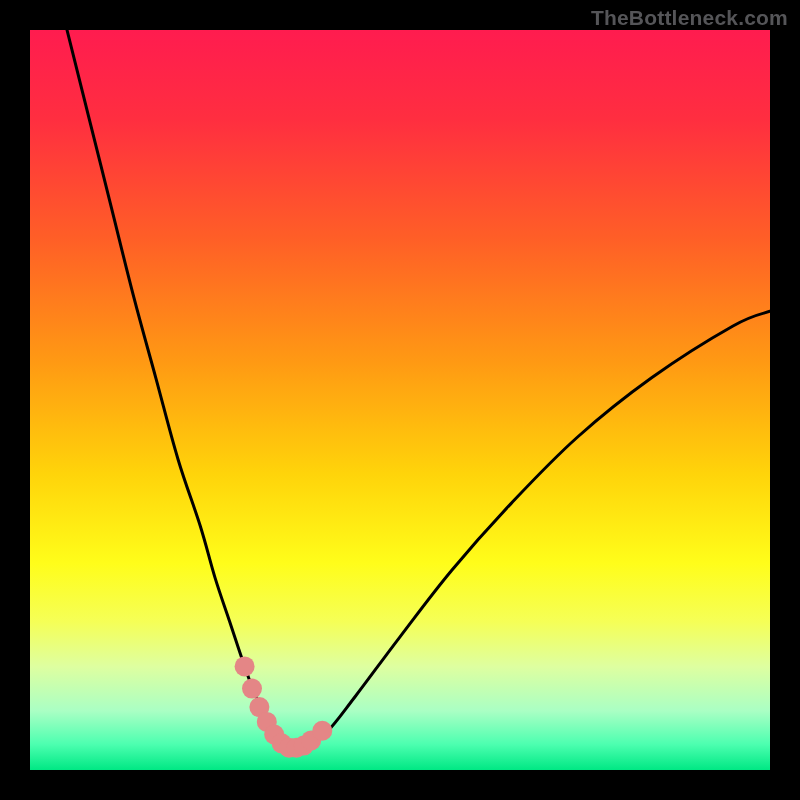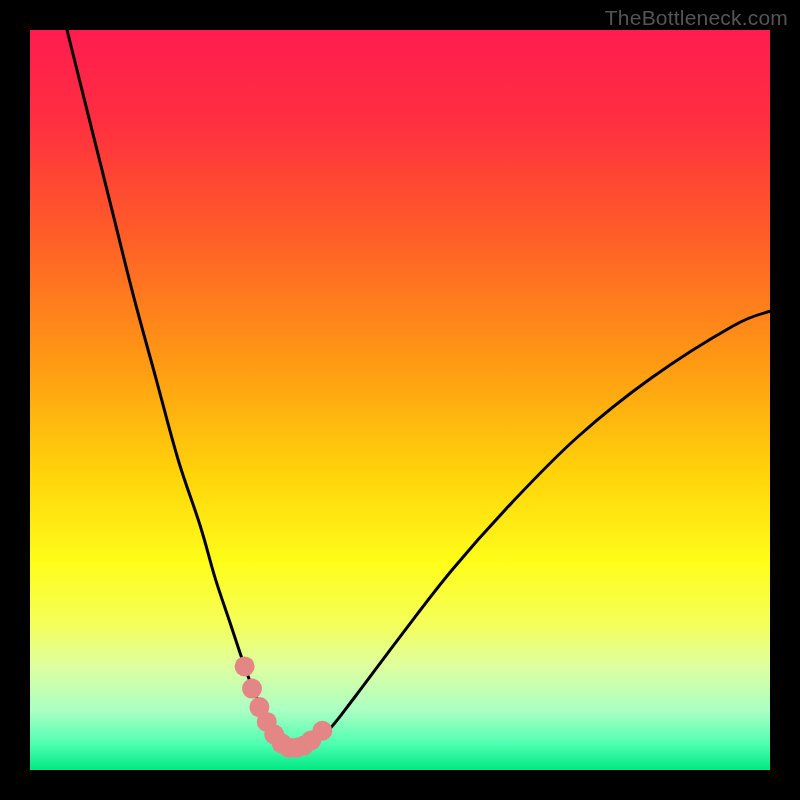--- a/index.html
+++ b/index.html
@@ -25,21 +25,21 @@
   .svg-layer {
     position: absolute;
     left: 0; top: 0; width: 100%; height: 100%;
   }
   .watermark {
     position: absolute;
     top: 6px;
     right: 12px;
     font-family: Arial, Helvetica, sans-serif;
     font-size: 21px;
-    font-weight: 400;
+    font-weight: 700;
     color: #555558;
     letter-spacing: 0.2px;
   }
 </style>
 </head>
 <body>
 
 <div class="frame">
 
   <div class="plot-area">

